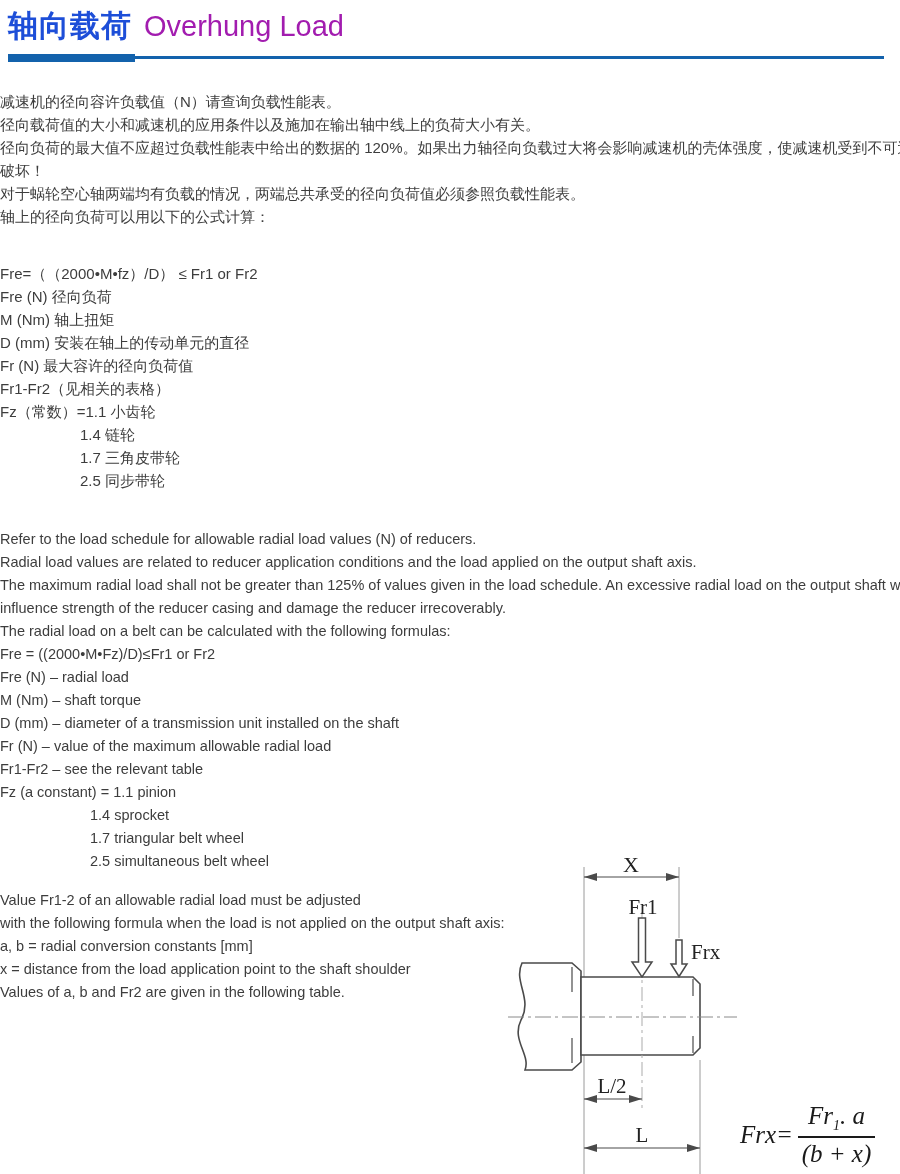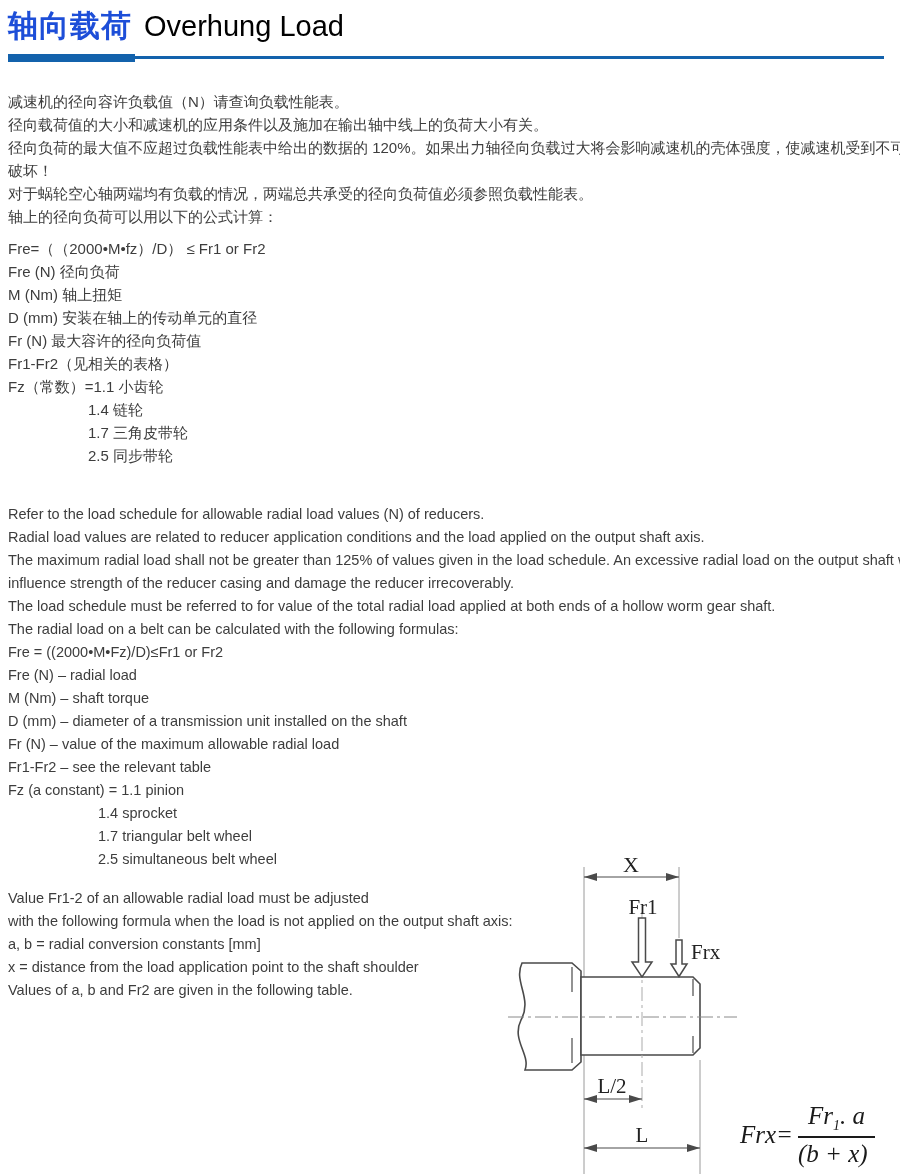--- a/index.html
+++ b/index.html
@@ -6,48 +6,48 @@
   html,body { background:#fff; }
   #page {
     position:relative; width:900px; height:1174px; background:#ffffff;
     overflow:hidden; font-family:"Liberation Sans","DejaVu Sans",sans-serif;
     color:#3d3d3d;
   }
   
   #header { padding:6px 10px 0 8px; }
   .title-row { display:flex; align-items:baseline; gap:12px; }
   .title-cn { font-size:30px; font-weight:bold; color:#1d4ed8; letter-spacing:1px; }
-  .title-en { font-size:29px; font-weight:400; color:#000000; }
+  .title-en { font-size:29px; font-weight:400; color:#a21caf; }
   .rule { position:relative; height:8px; margin-top:7px; }
   .rule .thin  { position:absolute; left:0; width:876px; top:2px; height:3px; background:#1362ac; }
   .rule .thick { position:absolute; left:0; width:127px; top:0;  height:8px; background:#1362ac; }
   
-  .block { padding-left:8px; }
+  .block { }
   .line { font-size:15px; line-height:23px; white-space:nowrap; }
   .line-en { font-size:14.5px; line-height:23px; white-space:nowrap; }
   .ind-cn { padding-left:80px; }
   .ind-en { padding-left:90px; }
   #cn-intro   { margin-top:28px; }
-  #cn-formula { margin-top:9px; }
+  #cn-formula { margin-top:34px; }
   #cn-adjust  { margin-top:21px; }
   #en-intro   { margin-top:36px; }
   #en-formula { margin-top:0; }
   #en-adjust  { margin-top:16px; width:520px; }
   
   #diagram { position:absolute; left:505px; top:850px; width:395px; height:324px; }
   #diagram svg { position:absolute; left:0; top:0; }
   .dia-label { font-family:"Liberation Serif","DejaVu Serif",serif; fill:#222; }
   #formula {
     position:absolute; left:235px; top:252px;
     display:flex; align-items:center;
     font-family:"Liberation Serif","DejaVu Serif",serif;
     font-size:25px; color:#1a1a1a; font-weight:500;font-style:italic;
   }
   #formula .lhs { margin-right:5px; }
-  #formula .frac { display:inline-flex; flex-direction:column; }
+  #formula .frac { display:inline-flex; flex-direction:column; text-align:center; }
   #formula .num { border-bottom:2px solid #1a1a1a; padding:0 10px 2px 10px; }
   #formula .den { padding-top:2px; }
   #formula sub { font-size:14px; }
 </style>
 </head>
 <body>
 
 <div id="page">
 
   <div id="header">
@@ -82,21 +82,20 @@
     <div class="line ind-cn">1.7 三角皮带轮</div>
     <div class="line ind-cn">2.5 同步带轮</div>
   </div>
 
 
   <div id="en-intro" class="block">
     <div class="line-en">Refer to the load schedule for allowable radial load values (N) of reducers.</div>
     <div class="line-en">Radial load values are related to reducer application conditions and the load applied on the output shaft axis.</div>
     <div class="line-en">The maximum radial load shall not be greater than 125% of values given in the load schedule. An excessive radial load on the output shaft will</div>
     <div class="line-en">influence strength of the reducer casing and damage the reducer irrecoverably.</div>
-    <div class="line-en">The load schedule must be referred to for value of the total radial load applied at both ends of a hollow worm gear shaft.</div>
     <div class="line-en">The radial load on a belt can be calculated with the following formulas:</div>
   </div>
 
   <div id="en-formula" class="block">
     <div class="line-en">Fre = ((2000•M•Fz)/D)≤Fr1 or Fr2</div>
     <div class="line-en">Fre (N) – radial load</div>
     <div class="line-en">M (Nm) – shaft torque</div>
     <div class="line-en">D (mm) – diameter of a transmission unit installed on the shaft</div>
     <div class="line-en">Fr (N) – value of the maximum allowable radial load</div>
     <div class="line-en">Fr1-Fr2 – see the relevant table</div>

